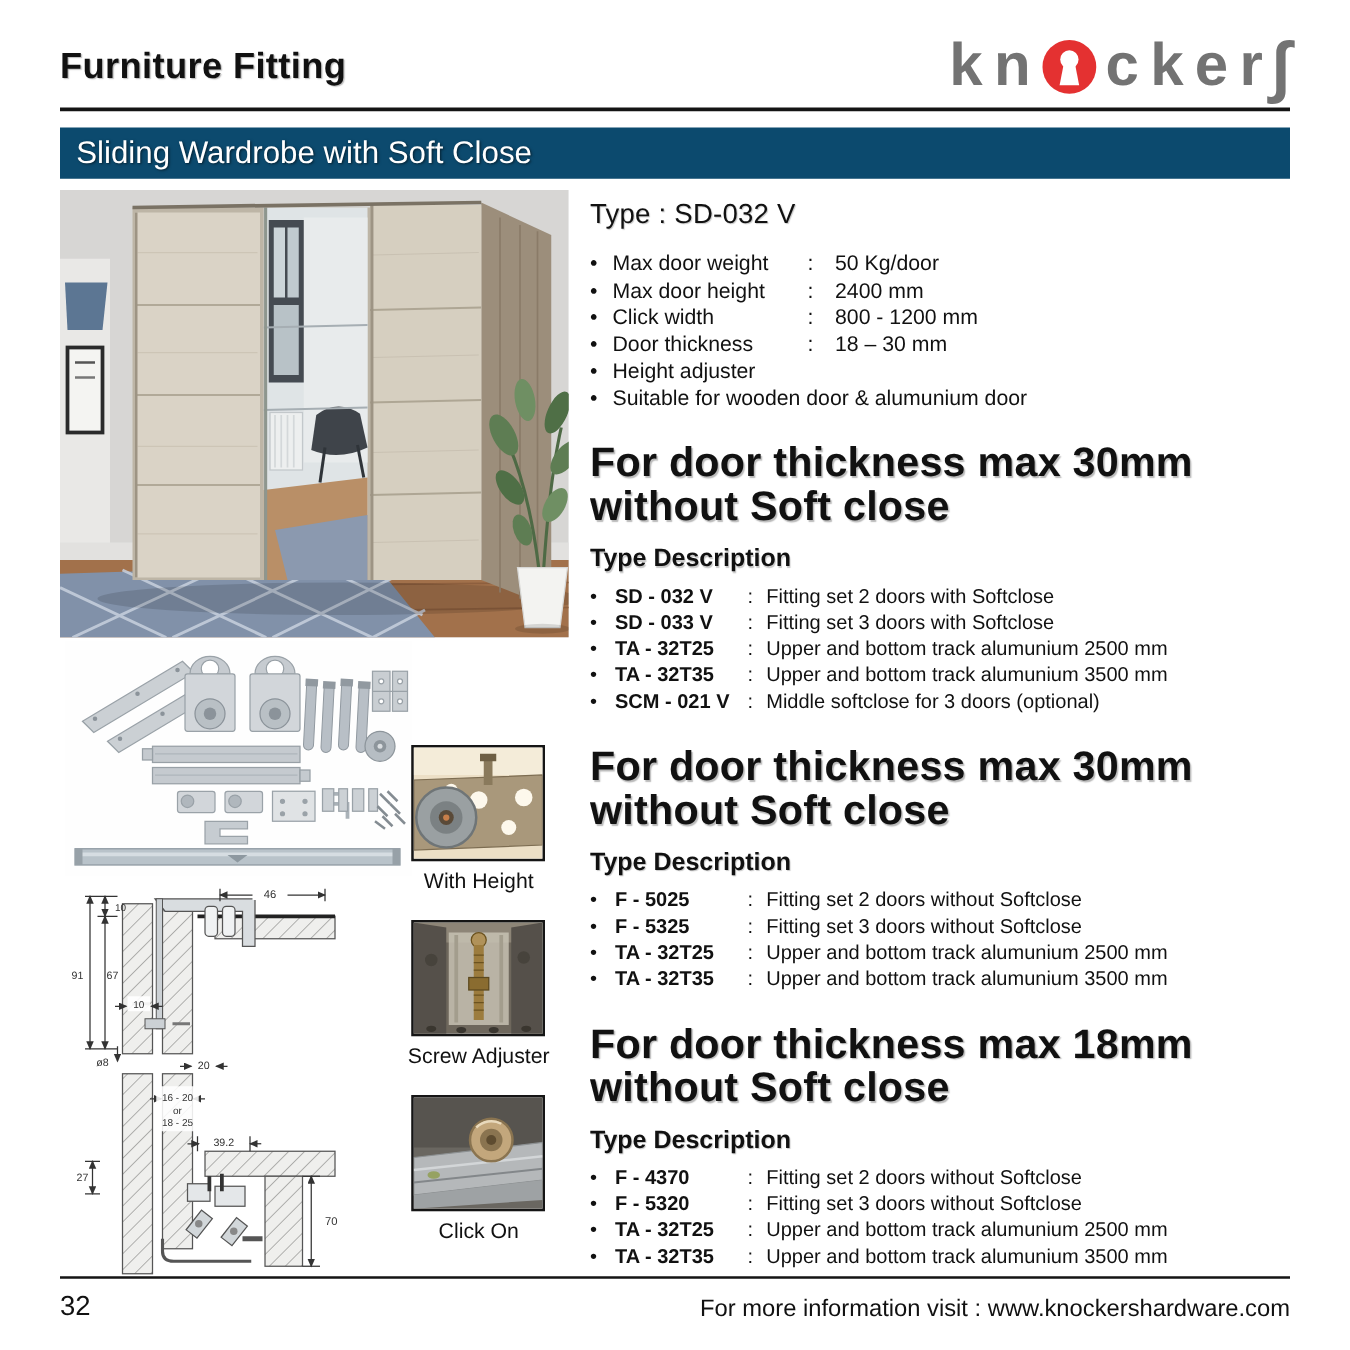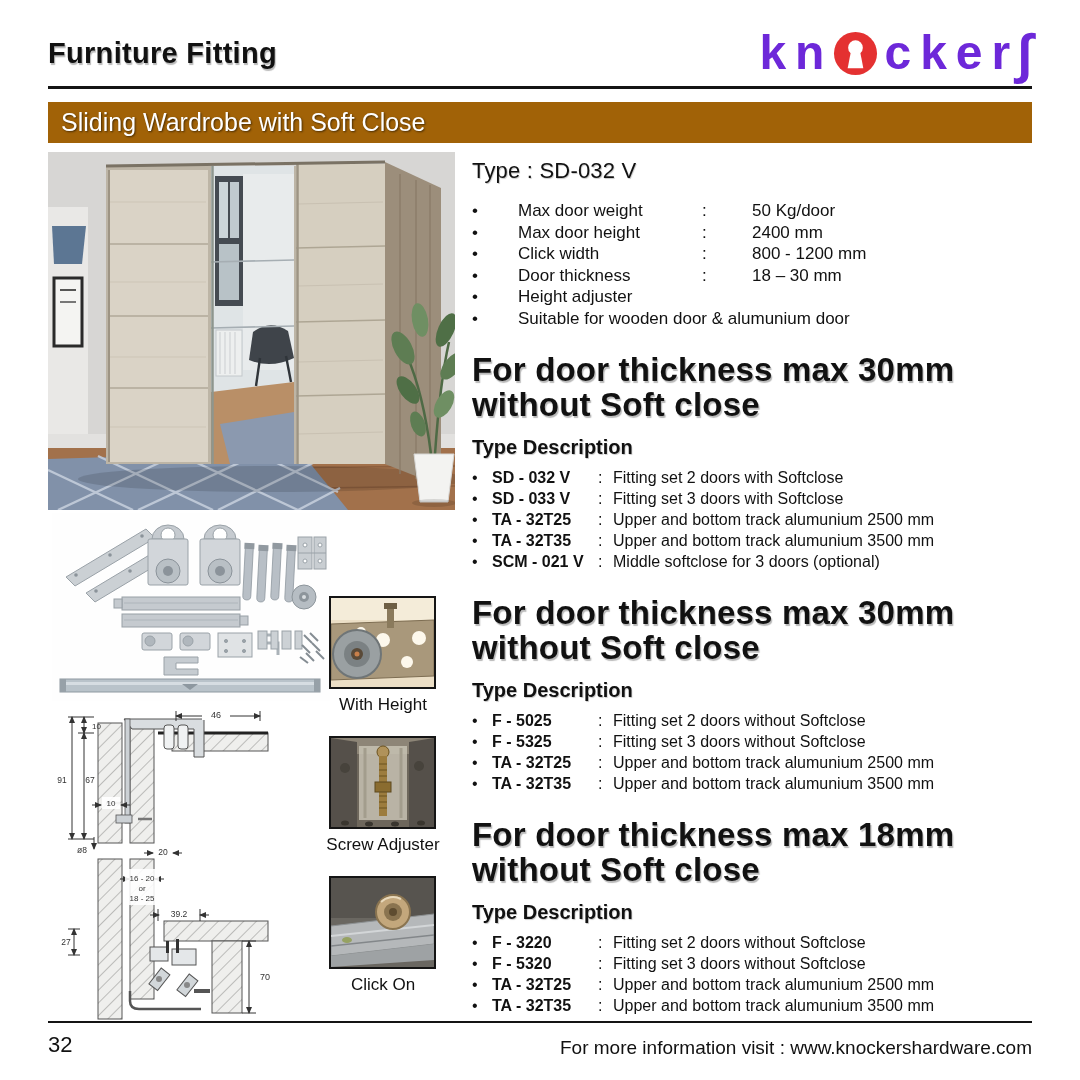--- a/index.html
+++ b/index.html
@@ -5,28 +5,28 @@
   html,body{margin:0;padding:0;background:#fff;}
   .page{position:relative;width:1080px;height:1080px;background:#ffffff;overflow:hidden;
         font-family:"Liberation Sans",sans-serif;color:#111;}
 
   
   .header{position:absolute;left:48px;right:48px;top:22px;height:62px;
           display:flex;justify-content:space-between;align-items:center;}
   .page-title{font-size:29px;font-weight:700;letter-spacing:.3px;margin:0;
               text-shadow:1px 1.5px 1px rgba(0,0,0,.28);}
   .logo{display:flex;align-items:center;font-weight:700;font-size:48px;
-        letter-spacing:9px;line-height:1;color:#6d28d9;}
+        letter-spacing:9px;line-height:1;color:#737373;}
   .logo .keyhole{width:45px;height:45px;margin:0 6px 0 0;flex:0 0 auto;}
   .logo .tail{font-size:54px;letter-spacing:0;margin-left:-2px;}
   .rule{position:absolute;left:48px;right:48px;top:86px;border-top:3px solid #141414;}
 
   
   .banner{position:absolute;left:48px;right:48px;top:102px;height:41px;
-          background:#a16207;color:#fff;font-size:25px;line-height:41px;
+          background:#0c4a6e;color:#fff;font-size:25px;line-height:41px;
           padding-left:13px;box-sizing:border-box;
           text-shadow:1px 1px 2px rgba(0,0,0,.55);}
 
   
   .content{position:absolute;left:48px;top:152px;width:984px;height:868px;}
 
   .wardrobe{position:absolute;left:0;top:0;width:407px;height:358px;}
   .parts{position:absolute;left:4px;top:361px;width:278px;height:188px;}
   .diagram{position:absolute;left:6px;top:551px;width:262px;height:317px;}
 
@@ -35,21 +35,21 @@
   .g-photo{display:block;width:103px;height:89px;border:2px solid #151515;background:#ddd;}
   .g-caption{width:128px;margin:5px 0 0 -10px;text-align:center;font-size:17px;
              line-height:21px;white-space:nowrap;}
 
   
   .right{position:absolute;left:424px;top:6px;width:560px;}
   .type-heading{font-size:22px;font-weight:400;margin:0;letter-spacing:.2px;
                 text-shadow:.8px 1px .8px rgba(0,0,0,.22);}
   ul.specs{margin:16px 0 0;padding:0;list-style:none;}
   .spec-row{display:grid;grid-template-columns:18px 156px 22px auto;
-            font-size:17px;line-height:21.5px;gap:28px;}
+            font-size:17px;line-height:21.5px;}
   .spec-row.nv{grid-template-columns:18px auto;}
   .blt{color:#111;}
   .blt::before{content:"•";}
 
   .section{margin-top:23px;}
   .sec-h{font-size:33px;font-weight:700;line-height:35px;margin:0;letter-spacing:.2px;
          text-shadow:1.2px 1.5px 1px rgba(0,0,0,.28);}
   .sub-h{font-size:20px;font-weight:700;margin:14px 0 0;
          text-shadow:.8px 1px .8px rgba(0,0,0,.22);}
   ul.items{margin:8px 0 0;padding:0;list-style:none;}
@@ -565,21 +565,21 @@
             </li>
         </ul>
       </div>
 
       <div class="section">
         <h3 class="sec-h"><span>For door thickness max 18mm</span><br><span>without Soft close</span></h3>
         <h4 class="sub-h">Type Description</h4>
         <ul class="items">
           <li class="item-row">
               <span class="blt"></span>
-              <span class="item-code">F - 3220</span>
+              <span class="item-code">F - 4370</span>
               <span>:</span>
               <span>Fitting set 2 doors without Softclose</span>
             </li>
           <li class="item-row">
               <span class="blt"></span>
               <span class="item-code">F - 5320</span>
               <span>:</span>
               <span>Fitting set 3 doors without Softclose</span>
             </li>
           <li class="item-row">

